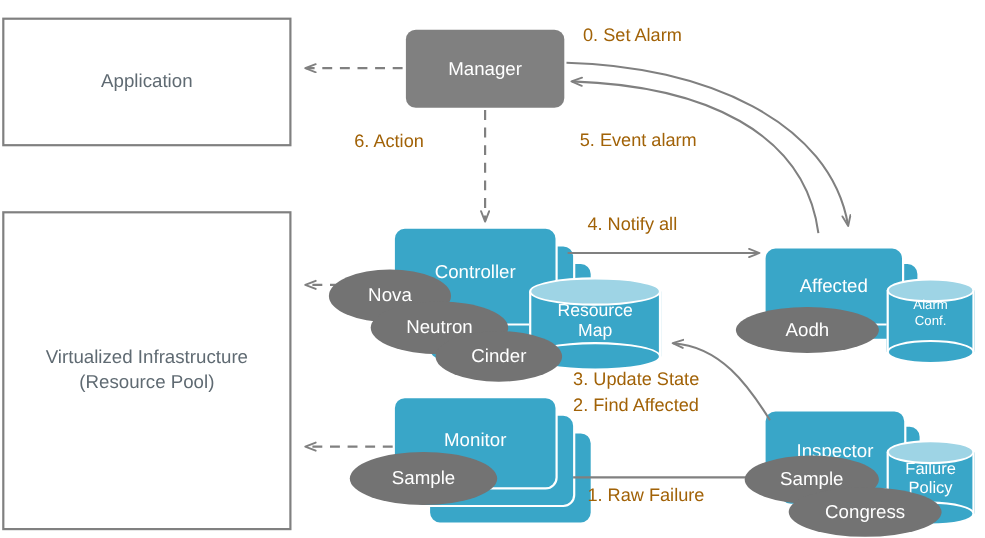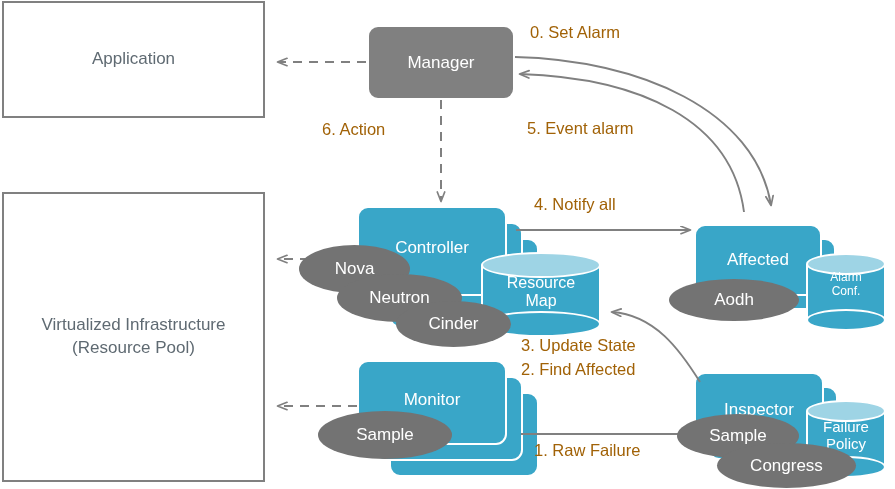--- a/index.html
+++ b/index.html
@@ -110,21 +110,21 @@
     <defs>
       <marker id="ah" markerWidth="11" markerHeight="11" refX="9.5" refY="4" orient="auto" markerUnits="userSpaceOnUse">
         <path d="M0.5,0.6 L10,4 L0.5,7.4" fill="none" stroke="#808080" stroke-width="1.6"></path>
       </marker>
       <marker id="ahd" markerWidth="11" markerHeight="11" refX="9.5" refY="4" orient="auto" markerUnits="userSpaceOnUse">
         <path d="M0.5,0.6 L10,4 L0.5,7.4" fill="none" stroke="#808080" stroke-width="1.6"></path>
       </marker>
     </defs>
   </svg>
 
-  <div class="plainbox" style="left:2px;top:1px;width:263px;height:117px;">
+  <div class="plainbox" style="left:2px;top:16px;width:263px;height:117px;">
     <span>Application</span>
   </div>
 
   <div class="plainbox" style="left:2px;top:192px;width:263px;height:290px;flex-direction:column;">
     <span>Virtualized  Infrastructure</span>
     <span>(Resource Pool)</span>
   </div>
 
   <div class="graybox" style="left:369px;top:27px;width:144px;height:71px;">
     <span>Manager</span>

